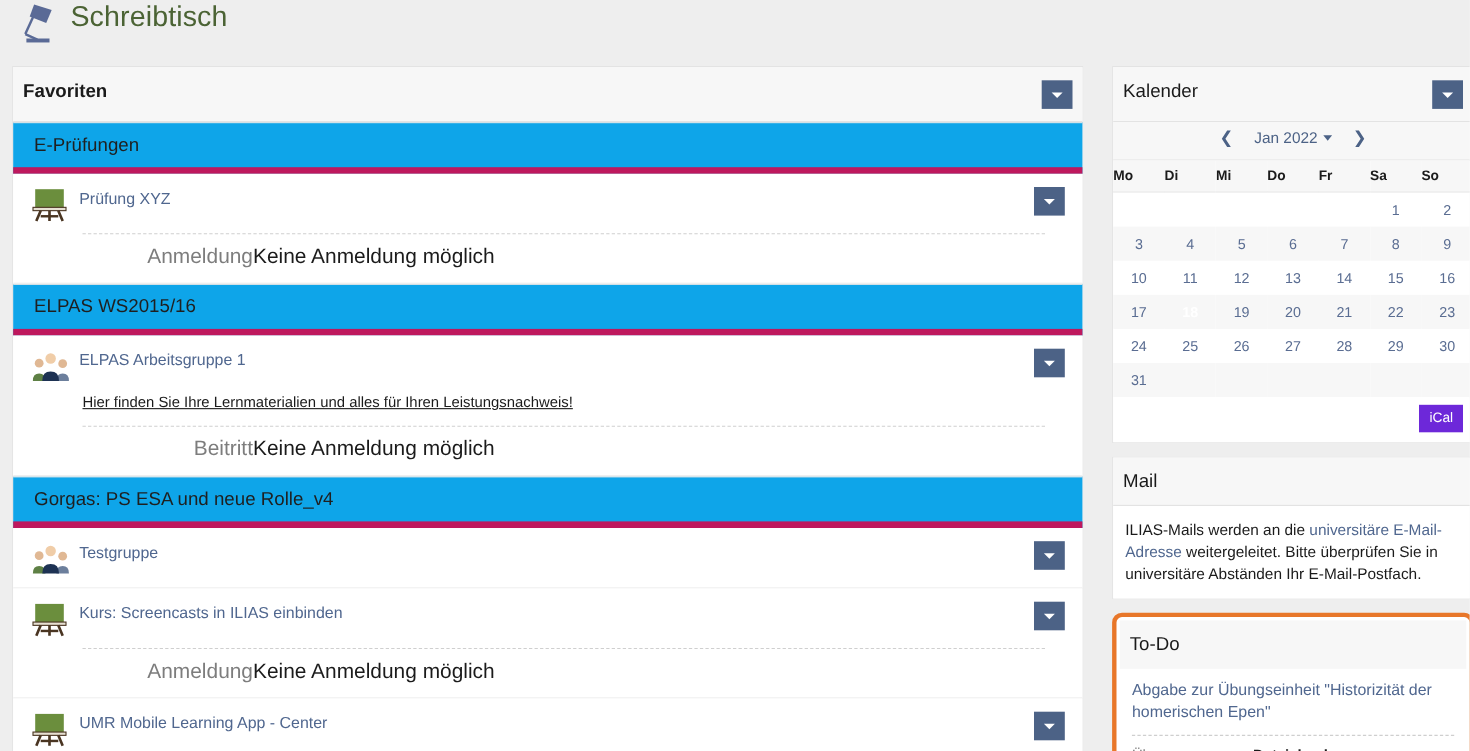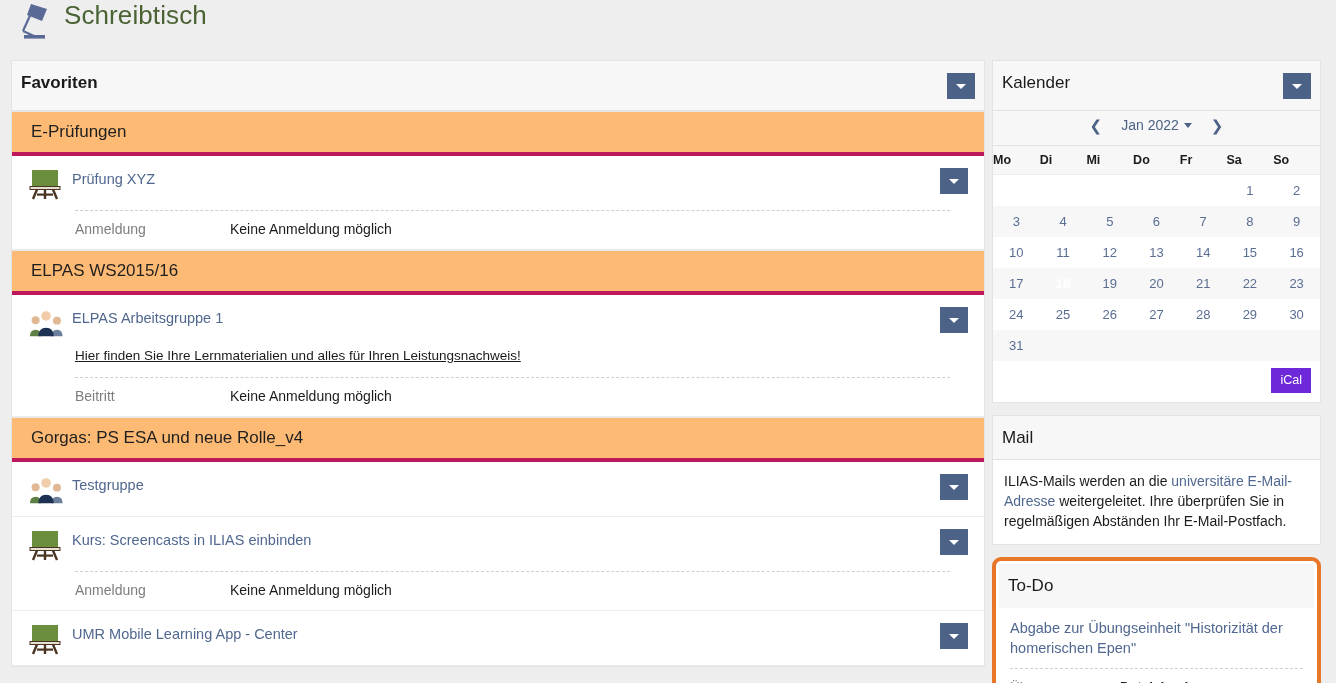--- a/index.html
+++ b/index.html
@@ -26,21 +26,21 @@
     font-size: 26px;
     color: #4b6334;
     font-weight: 400;
     letter-spacing: .1px;
   }
 
   
   .layout {
     display: flex;
     align-items: flex-start;
-    gap: 7px;
+    gap: 26px;
     padding: 0 0 0 11px;
     height: 623px;
   }
   .col-main { width: 974px; flex: 0 0 974px; }
   .col-side { width: 329px; flex: 0 0 329px; }
 
   
   .panel {
     background: #ffffff;
     border: 1px solid #e3e3e3;
@@ -75,23 +75,23 @@
   }
   .caret-btn .tri {
     width: 0; height: 0;
     border-left: 5px solid transparent;
     border-right: 5px solid transparent;
     border-top: 5px solid #ffffff;
   }
 
   
   .group-head {
-    background: #fdba74;
+    background: #0ea5e9;
     border-top: 1px solid #e7e7e7;
-    border-bottom: 4px solid #be185d;
+    border-bottom: 6px solid #be185d;
     padding: 9px 0 9px 19px;
     font-size: 17px;
     color: #1f1f1f;
     line-height: 22px;
   }
   .fav-item {
     background: #ffffff;
     border-bottom: 1px solid #ececec;
     padding: 0 16px 0 0;
     position: relative;
@@ -121,21 +121,22 @@
     line-height: 18px;
     padding: 0 20px 12px 63px;
     margin-top: -2px;
     text-decoration: underline;
   }
   .fav-prop {
     border-top: 1px dashed #cfcfcf;
     margin: 0 18px 0 63px;
     display: flex;
     padding: 10px 0 12px 0;
-    font-size: 14px;
+    font-size: 19px;
+    text-align: right;
   }
   .fav-prop-label { width: 155px; color: #7d7d7d; }
   .fav-prop-value { color: #1b1b1b; }
 
   
   .cal-nav {
     background: #f7f7f7;
     display: flex;
     align-items: center;
     justify-content: center;
@@ -458,21 +459,21 @@
       </div>
     </div>
 
     <div class="side-gap"></div>
 
     <div class="panel">
       <div class="panel-head">
         <span class="panel-head-title">Mail</span>
       </div>
       <div class="mail-body">
-        <span>ILIAS-Mails werden an die </span><span class="mail-link">universitäre E-Mail-Adresse</span><span> weitergeleitet. Ihre überprüfen Sie in regelmäßigen Abständen Ihr E-Mail-Postfach.</span>
+        <span>ILIAS-Mails werden an die </span><span class="mail-link">universitäre E-Mail-Adresse</span><span> weitergeleitet. Bitte überprüfen Sie in universitäre Abständen Ihr E-Mail-Postfach.</span>
       </div>
     </div>
 
     <div class="side-gap"></div>
 
     <div class="todo-wrap">
       <div>
         <div class="panel-head" style="border:none;">
           <span class="panel-head-title">To-Do</span>
         </div>

